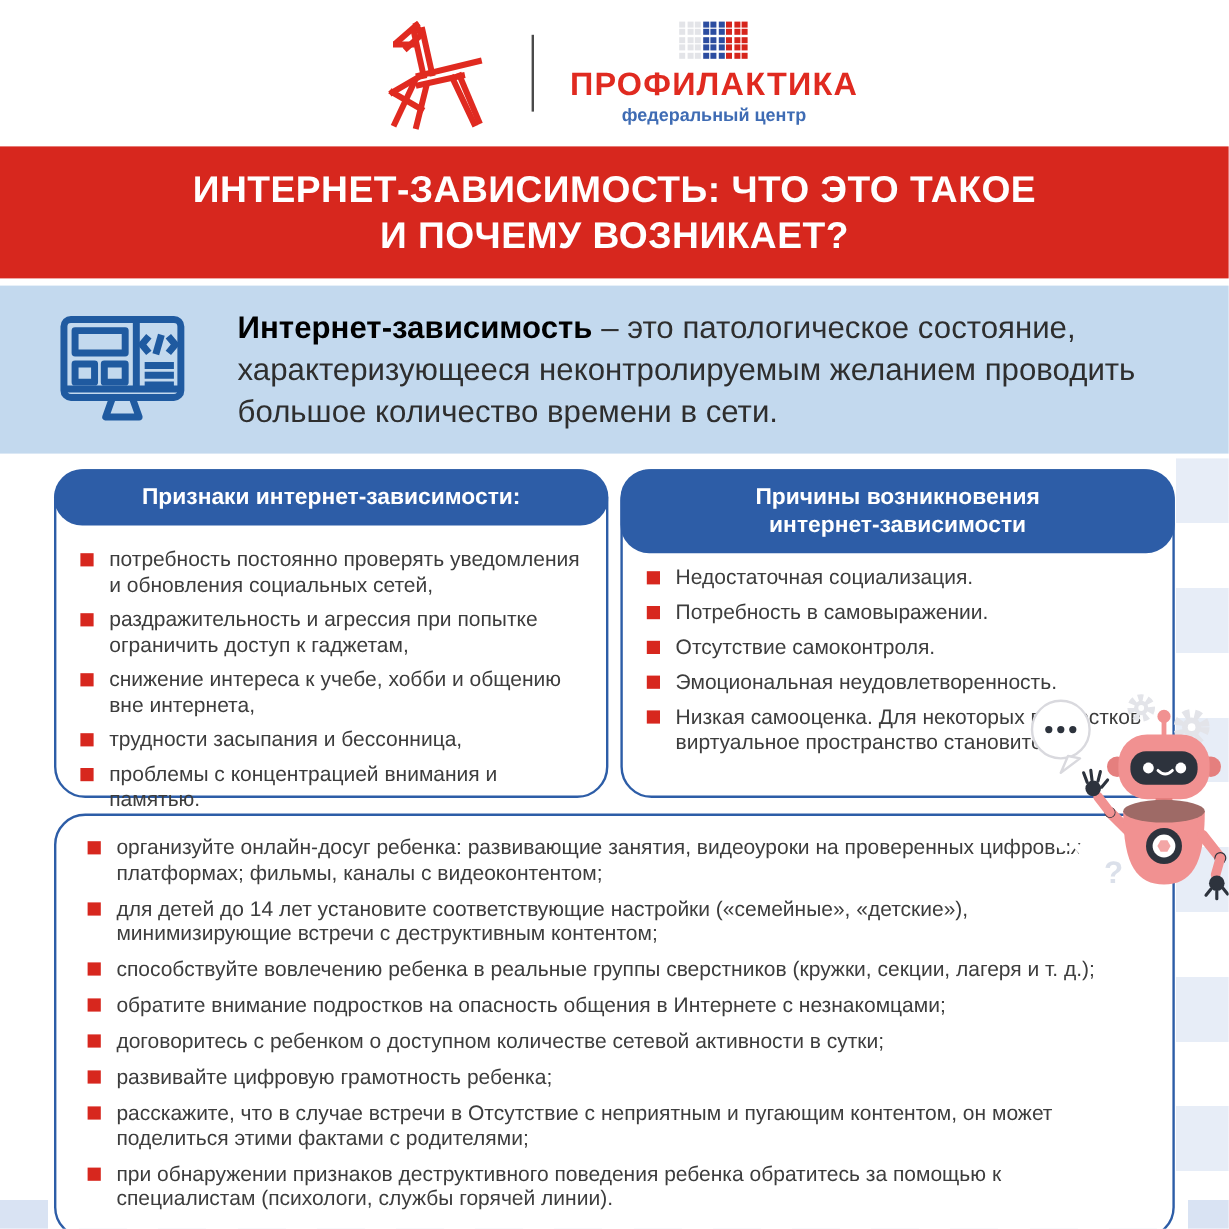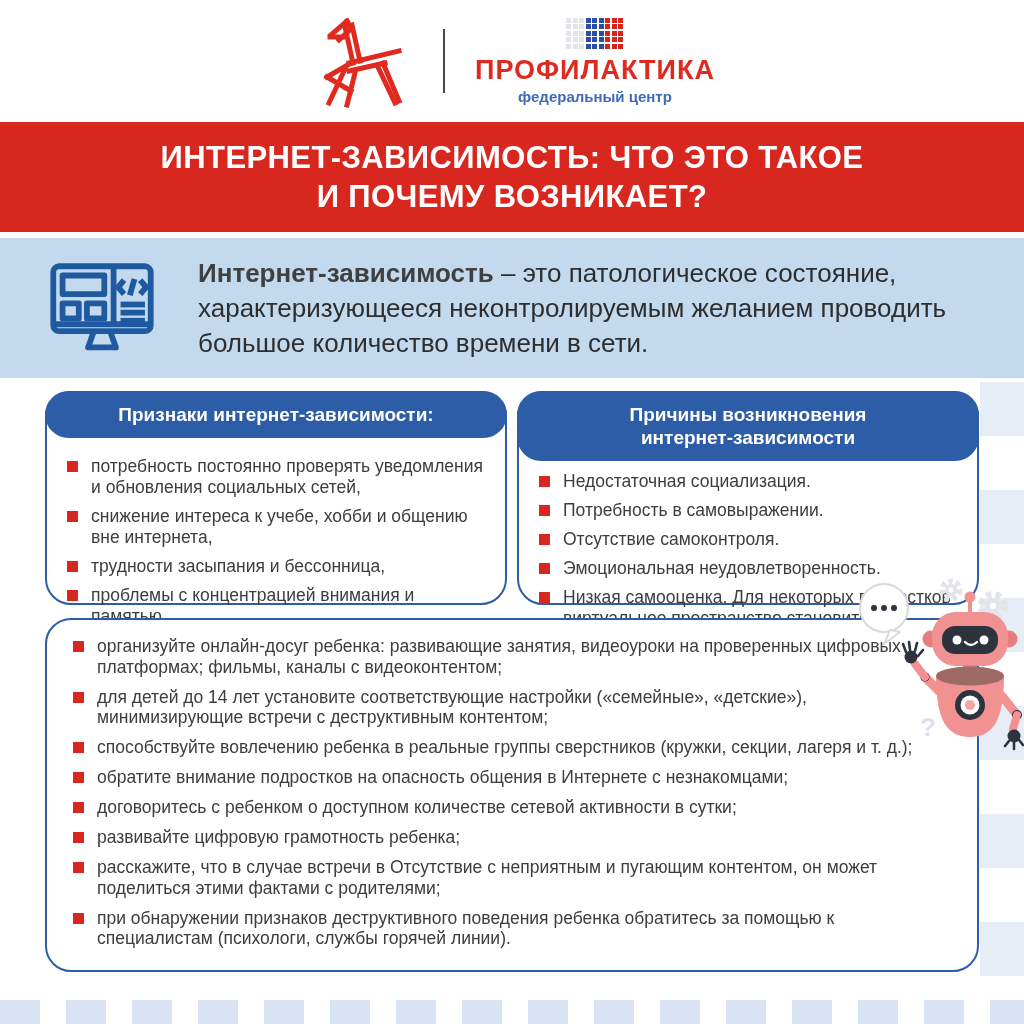--- a/index.html
+++ b/index.html
@@ -23,26 +23,26 @@
 
   
   .banner{height:110px;background:#d7271e;display:flex;flex-direction:column;justify-content:center;
           position:relative;z-index:1;}
   .banner div{color:#ffffff;font-weight:bold;font-size:31px;line-height:39px;text-align:center;letter-spacing:.4px;}
 
   
   .definition{margin-top:6px;height:140px;background:#c3d9ee;display:flex;align-items:center;
               padding:0 44px;gap:38px;position:relative;z-index:1;box-sizing:border-box;}
   .definition p{margin:0;font-size:26px;line-height:35px;color:#2e2e2e;max-width:780px;}
-  .definition b{color:#404040;}
+  .definition b{color:#000000;}
 
   
   .row{display:flex;gap:10px;margin:13px 45px 0;position:relative;z-index:1;}
   .panel{background:#ffffff;border:2px solid #2d5da7;border-radius:26px;position:relative;}
-  .row .panel{flex:1;height:214px;box-sizing:border-box;}
+  .row .panel{flex:1;height:274px;box-sizing:border-box;}
   .panel-head{background:#2d5da7;color:#ffffff;font-weight:bold;font-size:19px;line-height:23px;
               text-align:center;border-radius:24px;margin:-2px;padding:12px 14px;}
   .panel-body{padding:12px 16px 10px 20px;}
   .panel-body.pad-extra{padding-top:20px;}
   .item{display:flex;gap:13px;margin-bottom:8px;font-size:17.5px;line-height:21px;color:#3d3d3d;}
   .item .bullet{flex:none;width:11px;height:11px;background:#d7271e;margin-top:5px;}
 
   .panel.bottom{margin:13px 45px 0;min-height:336px;box-sizing:border-box;z-index:1;}
   .panel.bottom .panel-body{padding:16px 24px 12px 26px;}
   .panel.bottom .item{font-size:17.5px;line-height:20.5px;margin-bottom:9.5px;}
@@ -159,20 +159,24 @@
   <div class="row">
     <section class="panel">
       <div class="panel-head">Признаки интернет-зависимости:</div>
       <div class="panel-body pad-extra">
           <div class="item">
             <span class="bullet"></span>
             <span>потребность постоянно проверять уведомления и обновления социальных сетей,</span>
           </div>
           <div class="item">
             <span class="bullet"></span>
+            <span>раздражительность и агрессия при попытке ограничить доступ к гаджетам,</span>
+          </div>
+          <div class="item">
+            <span class="bullet"></span>
             <span>снижение интереса к учебе, хобби и общению вне интернета,</span>
           </div>
           <div class="item">
             <span class="bullet"></span>
             <span>трудности засыпания и бессонница,</span>
           </div>
           <div class="item">
             <span class="bullet"></span>
             <span>проблемы с концентрацией внимания и памятью.</span>
           </div>

